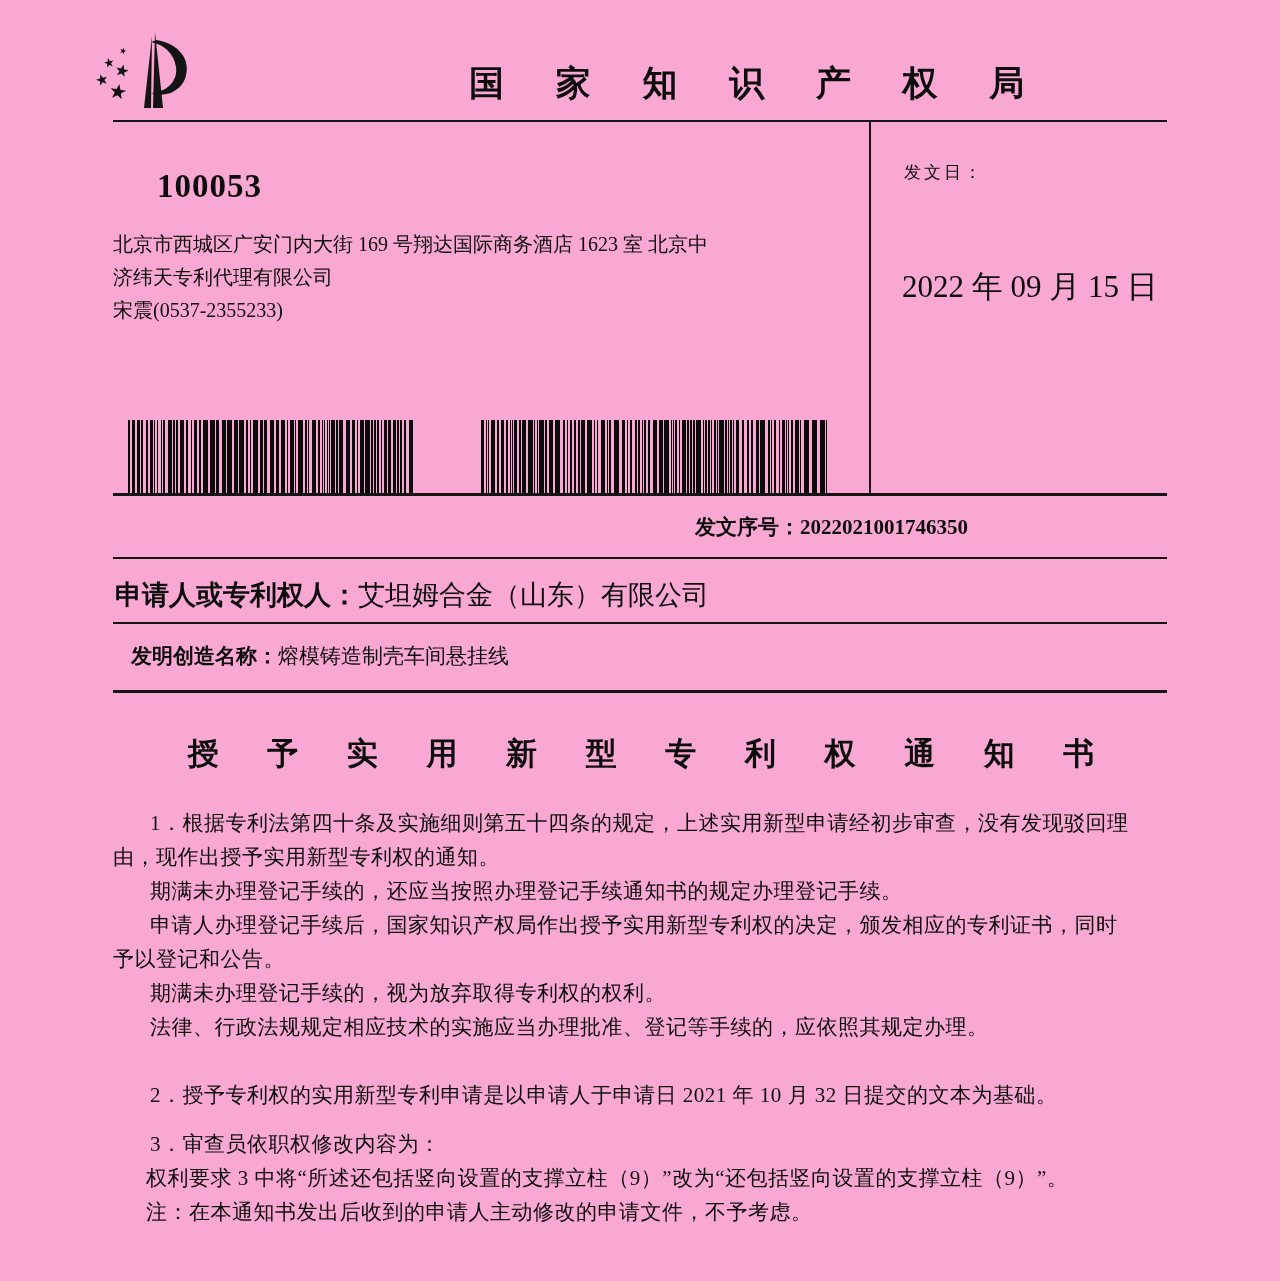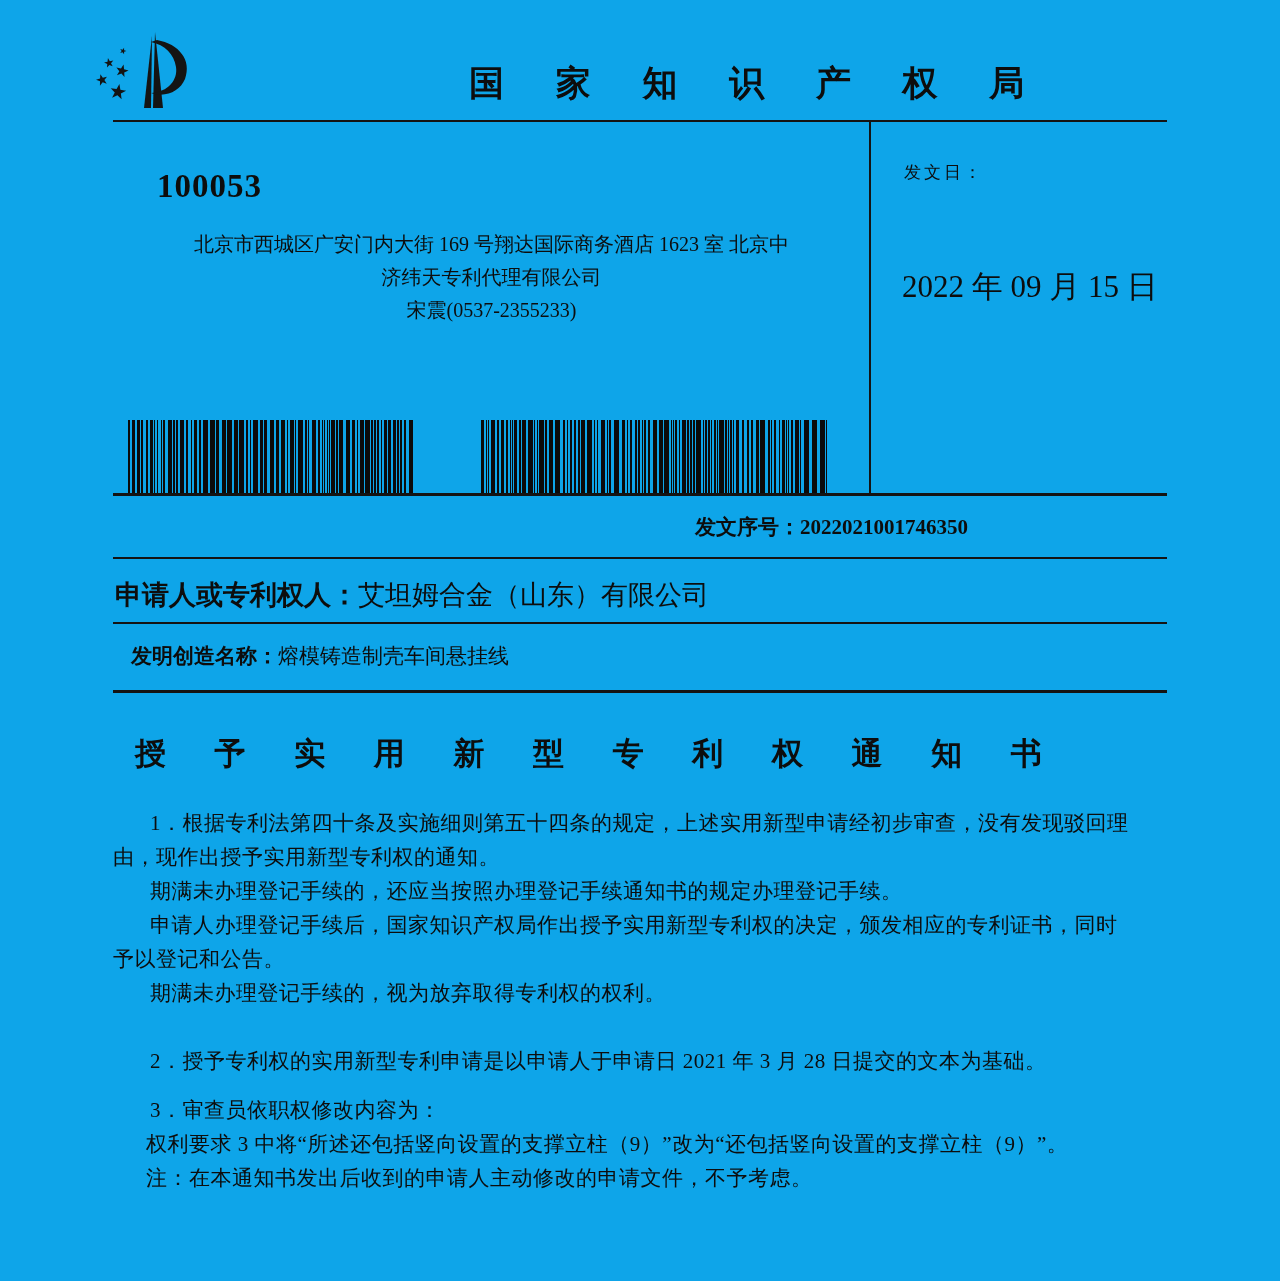--- a/index.html
+++ b/index.html
@@ -2,21 +2,21 @@
 <html><head>
 <meta charset="utf-8">
 <style>
   * { margin:0; padding:0; box-sizing:border-box; }
   html,body { background:#ffffff; }
   body {
     width:1280px; height:1281px;
     font-family:"Liberation Serif","DejaVu Serif",serif;
     color:#0d0d0d;
   }
-  .page { position:relative; width:1280px; height:1281px; background:#0ea5e9; overflow:hidden; }
+  .page { position:relative; width:1280px; height:1281px; background:#f9a8d4; overflow:hidden; }
   .abs { position:absolute; }
   .hei { font-family:"Liberation Sans","DejaVu Sans",sans-serif; font-weight:700; }
   .rule { position:absolute; background:#141414; }
   .nowrap { white-space:nowrap; }
   .label-b { font-weight:700; }
   .bodyline {
     white-space:nowrap;
     font-size:21px;
     line-height:34px;
     letter-spacing:0.5px;
@@ -49,21 +49,21 @@
   </svg>
 
   <div class="abs hei nowrap" style="left:469px;top:60px;font-size:35px;letter-spacing:21px">国 家 知 识 产 权 局</div>
 
   <div class="rule" style="left:113px;top:120px;width:1054px;height:2px"></div>
 
   <div class="rule" style="left:869px;top:121px;width:2px;height:373px"></div>
 
   <div class="abs nowrap" style="left:157px;top:168px;font-size:33px;font-weight:700;letter-spacing:1px">100053</div>
 
-  <div class="abs" style="left:113px;top:228px;width:757px;text-align:center;font-size:20px;line-height:33px">
+  <div class="abs" style="left:113px;top:228px;width:757px;text-align:left;font-size:20px;line-height:33px">
     <div>北京市西城区广安门内大街 169 号翔达国际商务酒店 1623 室  北京中</div>
     <div>济纬天专利代理有限公司</div>
     <div>宋震(0537-2355233)</div>
   </div>
 
   <div class="abs nowrap" style="left:904px;top:161px;font-size:17px;letter-spacing:3px">发文日：</div>
   <div class="abs nowrap" style="left:902px;top:266px;font-size:31px">2022 年 09 月 15 日</div>
 
   <div class="barcode" style="left:128px;top:420px;width:292px;height:76px"><svg xmlns="http://www.w3.org/2000/svg" width="292" height="76">
         <g fill="#0b0b0b">
@@ -231,28 +231,29 @@
   </div>
 
   <div class="abs nowrap" style="left:115px;top:577px;font-size:27px">
     <span class="label-b">申请人或专利权人：</span><span>艾坦姆合金（山东）有限公司</span>
   </div>
 
   <div class="abs nowrap" style="left:131px;top:642px;font-size:21px">
     <span class="label-b">发明创造名称：</span><span>熔模铸造制壳车间悬挂线</span>
   </div>
 
-  <div class="abs hei" style="left:113px;top:733px;width:1054px;text-align:left;font-size:31px;letter-spacing:20px;padding-left:22px">授 予 实 用 新 型 专 利 权 通 知 书</div>
+  <div class="abs hei" style="left:113px;top:733px;width:1054px;text-align:center;font-size:31px;letter-spacing:20px;padding-left:22px">授 予 实 用 新 型 专 利 权 通 知 书</div>
 
   <div class="abs" style="left:113px;top:806px;width:1080px">
     <div class="bodyline ind">1．根据专利法第四十条及实施细则第五十四条的规定，上述实用新型申请经初步审查，没有发现驳回理</div>
     <div class="bodyline">由，现作出授予实用新型专利权的通知。</div>
     <div class="bodyline ind">期满未办理登记手续的，还应当按照办理登记手续通知书的规定办理登记手续。</div>
     <div class="bodyline ind">申请人办理登记手续后，国家知识产权局作出授予实用新型专利权的决定，颁发相应的专利证书，同时</div>
     <div class="bodyline">予以登记和公告。</div>
     <div class="bodyline ind">期满未办理登记手续的，视为放弃取得专利权的权利。</div>
-    <div class="bodyline ind gap1">2．授予专利权的实用新型专利申请是以申请人于申请日 2021 年 3 月 28 日提交的文本为基础。</div>
+    <div class="bodyline ind">法律、行政法规规定相应技术的实施应当办理批准、登记等手续的，应依照其规定办理。</div>
+    <div class="bodyline ind gap1">2．授予专利权的实用新型专利申请是以申请人于申请日 2021 年 10 月 32 日提交的文本为基础。</div>
     <div class="bodyline ind gap2">3．审查员依职权修改内容为：</div>
     <div class="bodyline ind2">权利要求 3 中将“所述还包括竖向设置的支撑立柱（9）”改为“还包括竖向设置的支撑立柱（9）”。</div>
     <div class="bodyline ind2">注：在本通知书发出后收到的申请人主动修改的申请文件，不予考虑。</div>
   </div>
 
 </div>
 
 </body></html>

